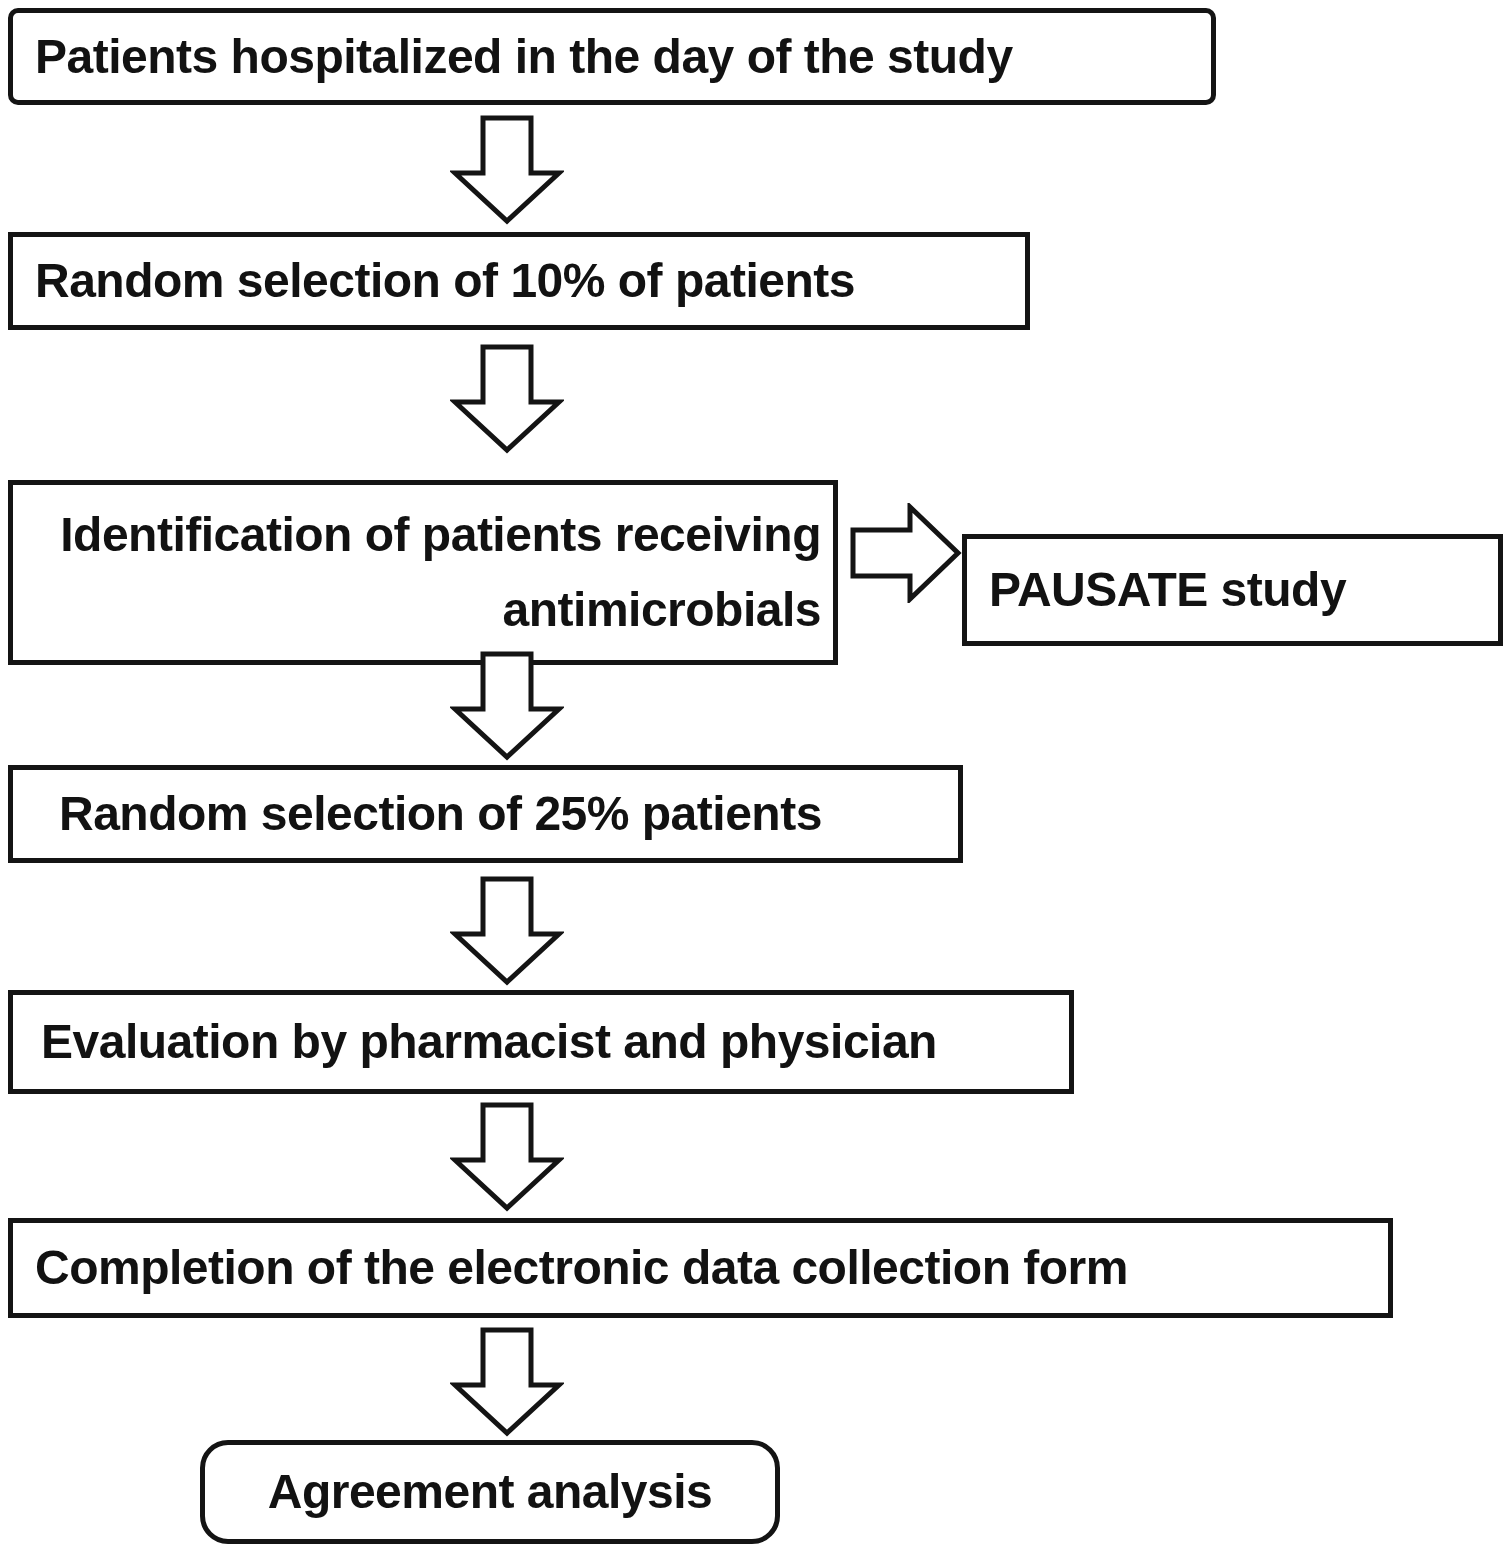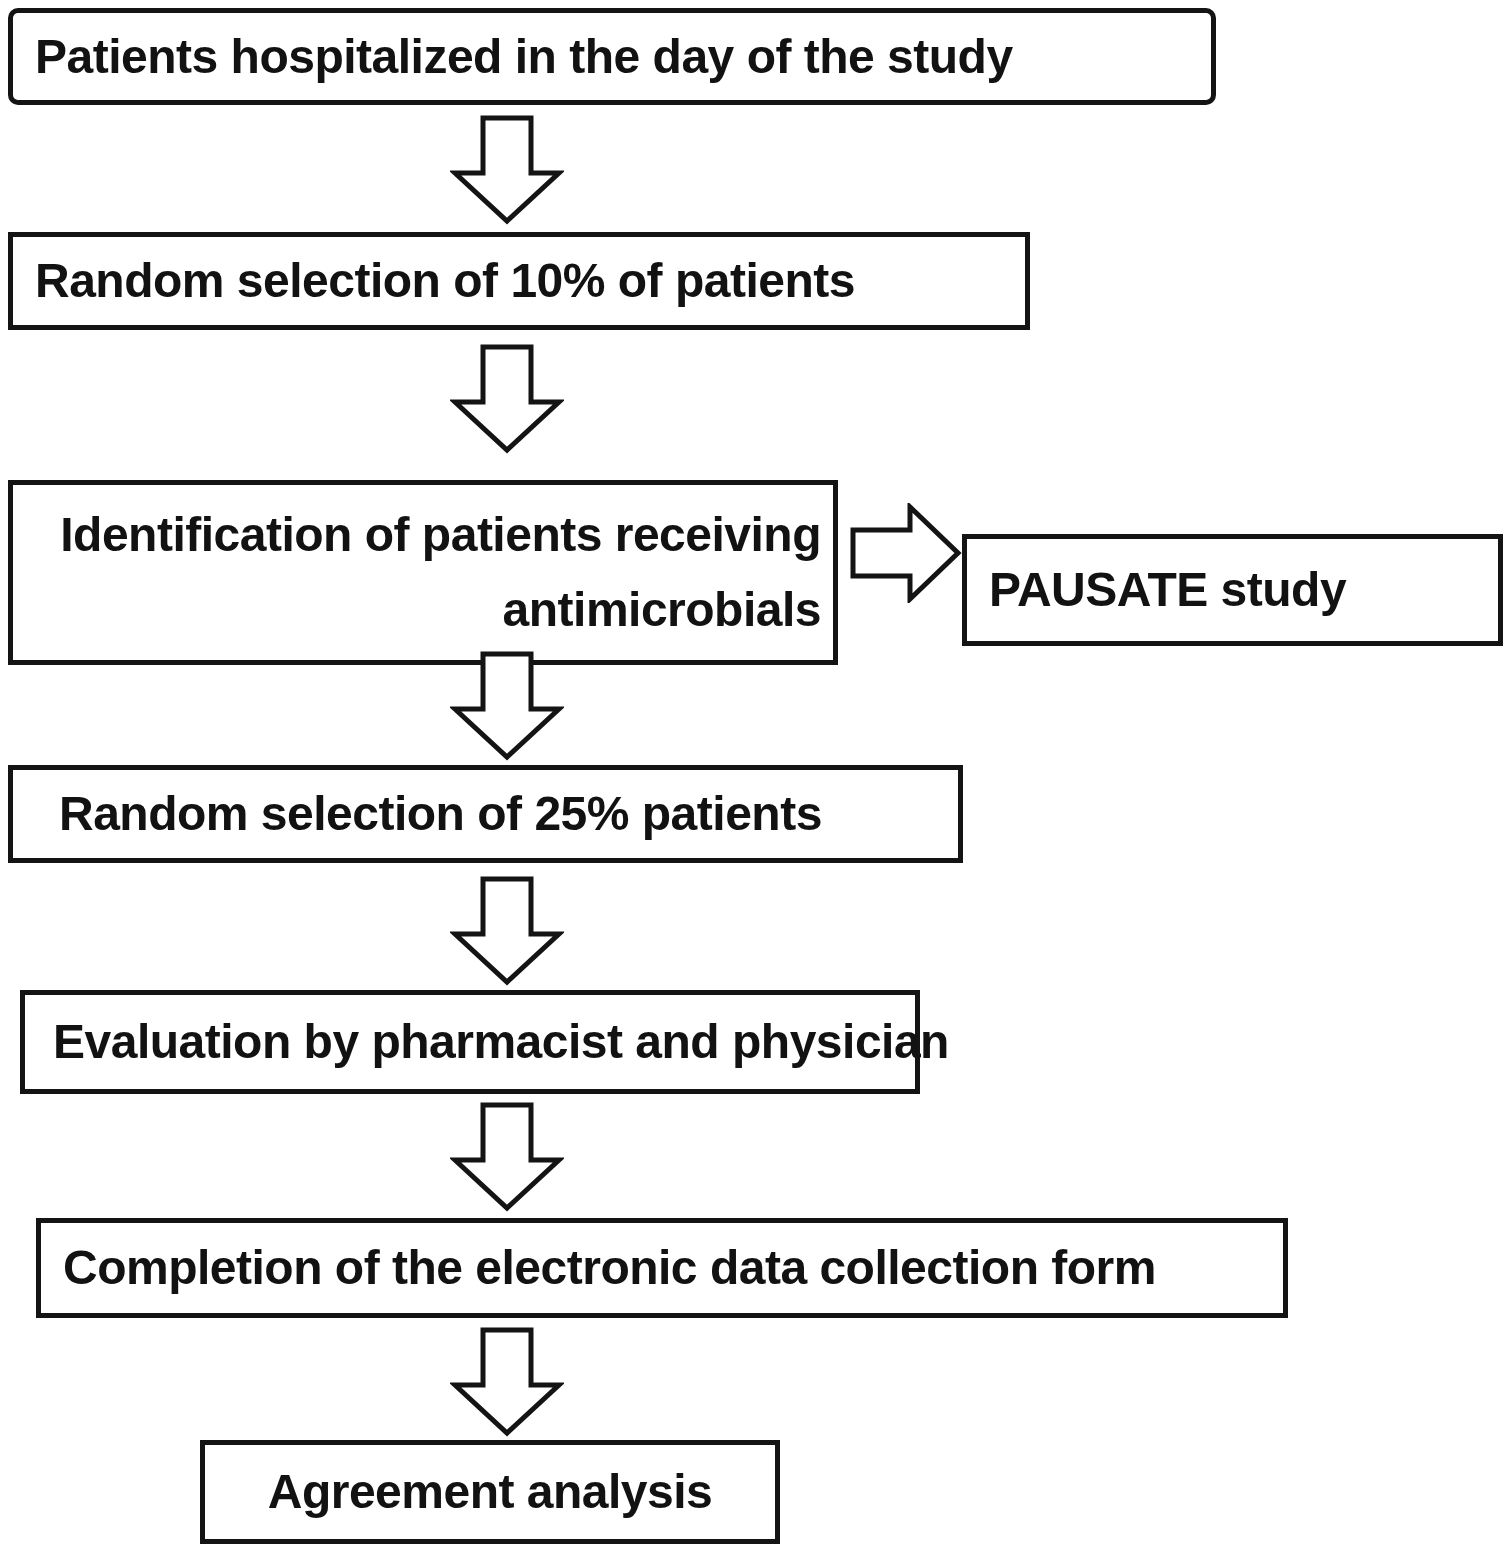--- a/index.html
+++ b/index.html
@@ -31,38 +31,39 @@
     padding-right: 12px;
     white-space: nowrap;
   }
   .flow-box.wrap {
     white-space: normal;
     line-height: 1.55;
   }
   .flow-box.centered {
     justify-content: center;
     padding-left: 12px;
+    border-radius: 28px;
   }
   .arrow {
     position: absolute;
   }
   .arrow polygon {
     fill: #ffffff;
     stroke: #141414;
     stroke-width: 5;
     stroke-linejoin: miter;
   }
   
   #box-step-1 { left: 8px;   top: 8px;    width: 1208px; height: 97px; border-radius: 10px;  }
   #box-step-2 { left: 8px;   top: 232px;  width: 1022px; height: 98px;  }
   #box-step-3 { left: 8px;   top: 480px;  width: 830px;  height: 185px; text-align: right; }
   #box-branch { left: 962px; top: 498px;  width: 541px;  height: 112px; margin-top: 36px; }
   #box-step-4 { left: 8px;   top: 765px;  width: 955px;  height: 98px; padding-left: 46px;  }
-  #box-step-5 { left: 20px;   top: 990px;  width: 900px; height: 104px; padding-left: 28px; }
-  #box-step-6 { left: 8px;   top: 1218px; width: 1252px; height: 100px; margin-left: 28px; }
+  #box-step-5 { left: 8px;   top: 990px;  width: 1066px; height: 104px; padding-left: 28px; }
+  #box-step-6 { left: 8px;   top: 1218px; width: 1385px; height: 100px; }
   #box-step-7 { left: 200px; top: 1440px; width: 580px;  height: 104px; }
 
   #arrow-1 { left: 450px; top: 115px;  }
   #arrow-2 { left: 450px; top: 344px;  }
   #arrow-3 { left: 450px; top: 651px;  }
   #arrow-4 { left: 450px; top: 876px;  }
   #arrow-5 { left: 450px; top: 1102px; }
   #arrow-6 { left: 450px; top: 1327px; }
   #arrow-right { left: 850px; top: 503px; }
 </style>

